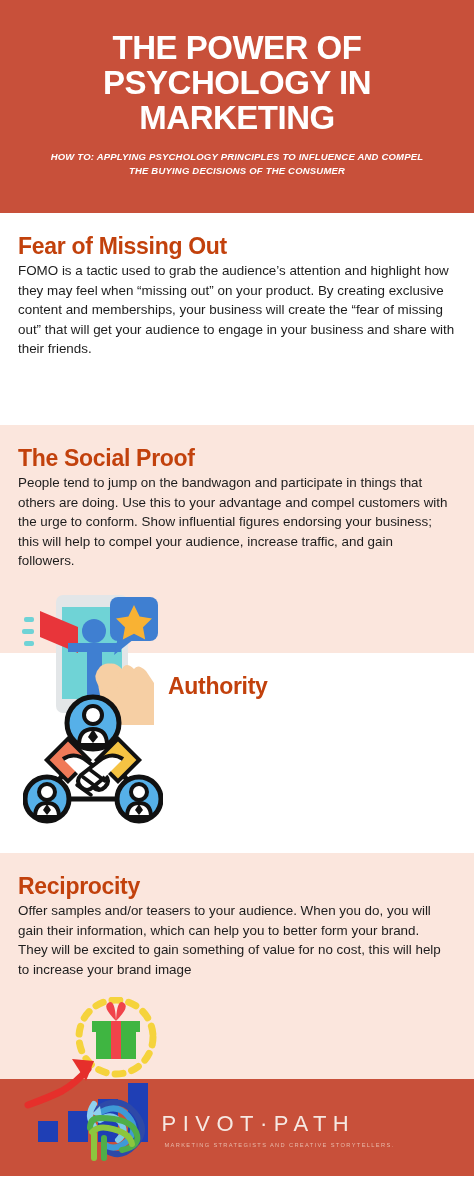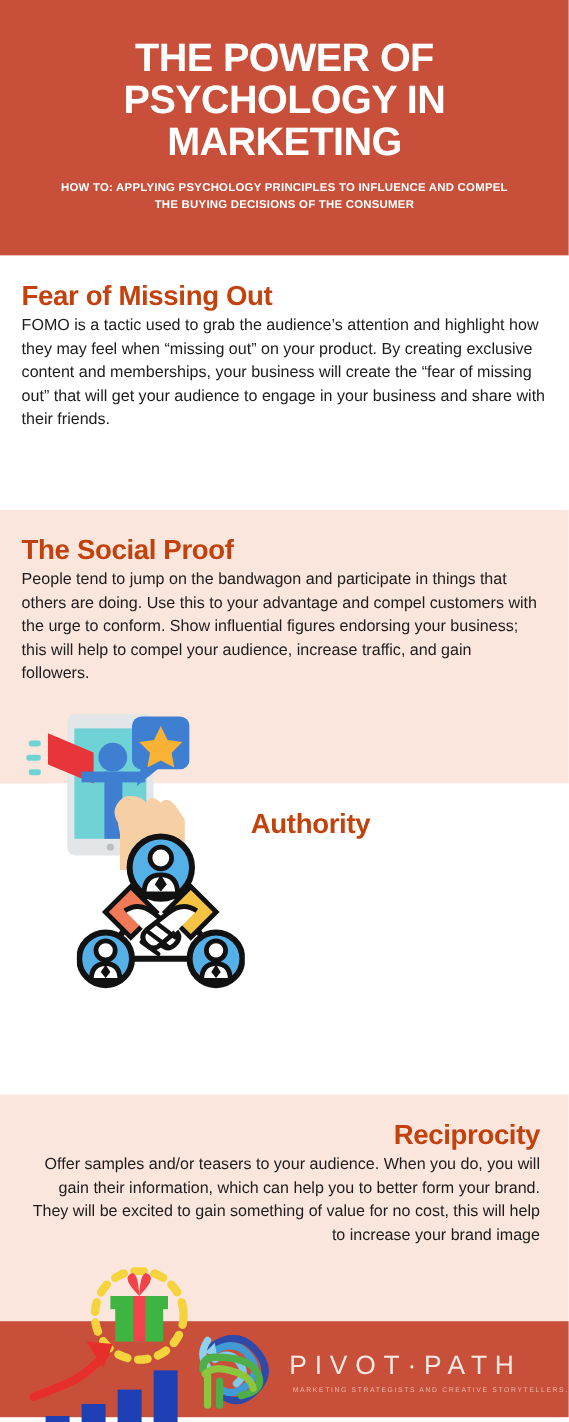--- a/index.html
+++ b/index.html
@@ -36,35 +36,36 @@
   }
   .header-subtitle {
     color: #ffffff;
     font-size: 9.5px;
     line-height: 14px;
     font-weight: bold;
     letter-spacing: 0.2px;
     text-transform: uppercase;
     margin-top: 15px;
     padding: 0 22px;
+    font-style: italic;
   }
 
   
   .section {
     display: flex;
     align-items: flex-start;
     padding: 16px 18px;
   }
   .section.white { background: #ffffff; }
   .section.peach { background: #fbe6dd; flex-direction: column; }
 
   .sec-fomo      { height: 212px; }
   .sec-social    { height: 228px; }
-  .sec-authority { height: 259px; margin-left: 41px; }
-  .sec-recip     { height: 189px; text-align: right; }
+  .sec-authority { height: 200px; }
+  .sec-recip     { height: 226px; }
 
   .sec-media {
     flex: 0 0 150px;
     display: flex;
     align-items: flex-start;
     justify-content: center;
     padding-top: 18px;
   }
   .sec-media.right { order: 2; }
   .sec-body { flex: 1 1 auto; padding-top: 4px; }
@@ -80,24 +81,24 @@
   }
   .sec-text {
     color: #1d1d1d;
     font-size: 13.4px;
     line-height: 19.5px;
   }
 
   
   .footer {
     background: #c8503a;
-    height: 80px;
+    height: 97px;
     display: flex;
     align-items: center;
-    justify-content: flex-end;
+    justify-content: center;
     gap: 10px;
   }
   .logo-mark { width: 72px; height: 68px; flex: 0 0 72px; }
   .logo-text-wrap { padding-top: 4px; }
   .logo-wordmark {
     color: #f6e8e2;
     font-size: 22px;
     letter-spacing: 6.5px;
     font-weight: normal;
   }

